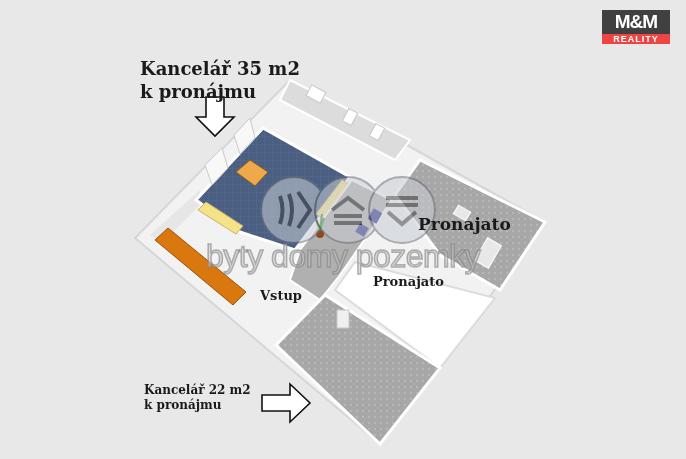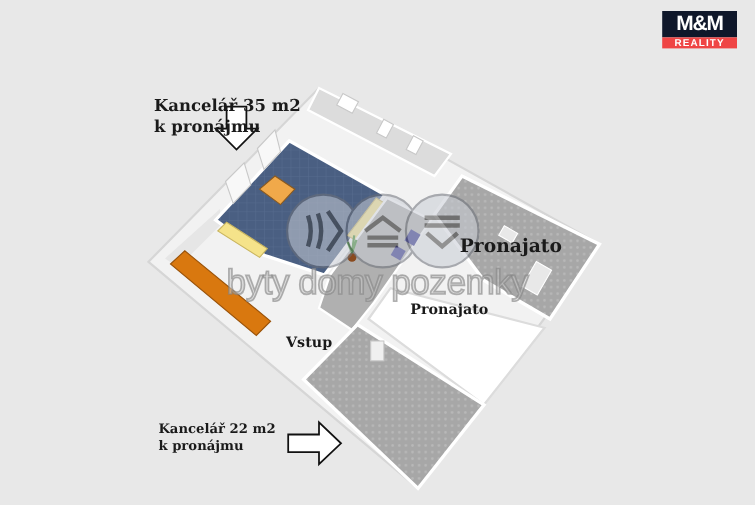--- a/index.html
+++ b/index.html
@@ -1,20 +1,20 @@
 <!DOCTYPE html>
 <html><head>
 <meta charset="utf-8">
 <style>
   html, body { margin:0; padding:0; }
   body { width:686px; height:459px; background:#e8e8e8; position:relative; overflow:hidden; font-family:"DejaVu Serif", serif; }
   .plan { position:absolute; left:0; top:0; width:686px; height:459px; }
   .label { position:absolute; font-family:"DejaVu Serif", "Liberation Serif", serif; font-weight:bold; color:#1a1a1a; line-height:1.25; white-space:nowrap; }
   .logo { position:absolute; left:602px; top:10px; width:68px; height:36px; }
-  .logo .top { height:24px; background:#0f172a; color:#fff; font-family:"Liberation Sans", sans-serif; font-weight:bold; font-size:19px; line-height:24px; text-align:center; letter-spacing:-1px; }
+  .logo .top { height:24px; background:#404040; color:#fff; font-family:"Liberation Sans", sans-serif; font-weight:bold; font-size:19px; line-height:24px; text-align:center; letter-spacing:-1px; }
   .logo .bot { height:10px; background:#ef4444; color:#fff; font-family:"Liberation Sans", sans-serif; font-weight:bold; font-size:9px; line-height:10px; text-align:center; letter-spacing:1px; }
   .watermark-text { position:absolute; left:206px; top:238px; font-family:"Liberation Sans", sans-serif; font-weight:normal; font-size:32px; color:rgba(200,200,200,0.55); -webkit-text-stroke:1.5px rgba(130,130,130,0.6); letter-spacing:-0.5px; white-space:nowrap; }
 </style>
 </head>
 <body>
 
 <svg class="plan" viewBox="0 0 686 459" width="686" height="459">
   <defs>
     <pattern id="carpet" width="8" height="8" patternUnits="userSpaceOnUse">
       <rect width="8" height="8" fill="#4a5f82"></rect>
@@ -76,27 +76,27 @@
     <path d="M332 210 L348 198 L364 210 M334 216 H362 M334 223 H362" stroke="#444" stroke-width="4" fill="none"></path>
     <path d="M386 198 H418 M386 205 H418 M388 212 L402 224 L416 212" stroke="#444" stroke-width="4" fill="none"></path>
   </g>
 </svg>
 
 <div class="logo">
   <div class="top">M&amp;M</div>
   <div class="bot">REALITY</div>
 </div>
 
-<div class="label" style="left:140px; top:58px; font-size:15px;margin-top:29px;">
+<div class="label" style="left:140px; top:58px; font-size:18px;">
   <div>Kancelář 35 m2</div>
   <div>k pronájmu</div>
 </div>
 
 <div class="label" style="left:144px; top:383px; font-size:12px;">
   <div>Kancelář 22 m2</div>
   <div>k pronájmu</div>
 </div>
 
 <div class="watermark-text">byty domy pozemky</div>
 
 <div class="label" style="left:418px; top:214px; font-size:17px;">Pronajato</div>
 <div class="label" style="left:373px; top:274px; font-size:13px;">Pronajato</div>
-<div class="label" style="left:260px; top:288px; font-size:13px;margin-top:16px;">Vstup</div>
+<div class="label" style="left:260px; top:288px; font-size:13px;">Vstup</div>
 
 </body></html>

